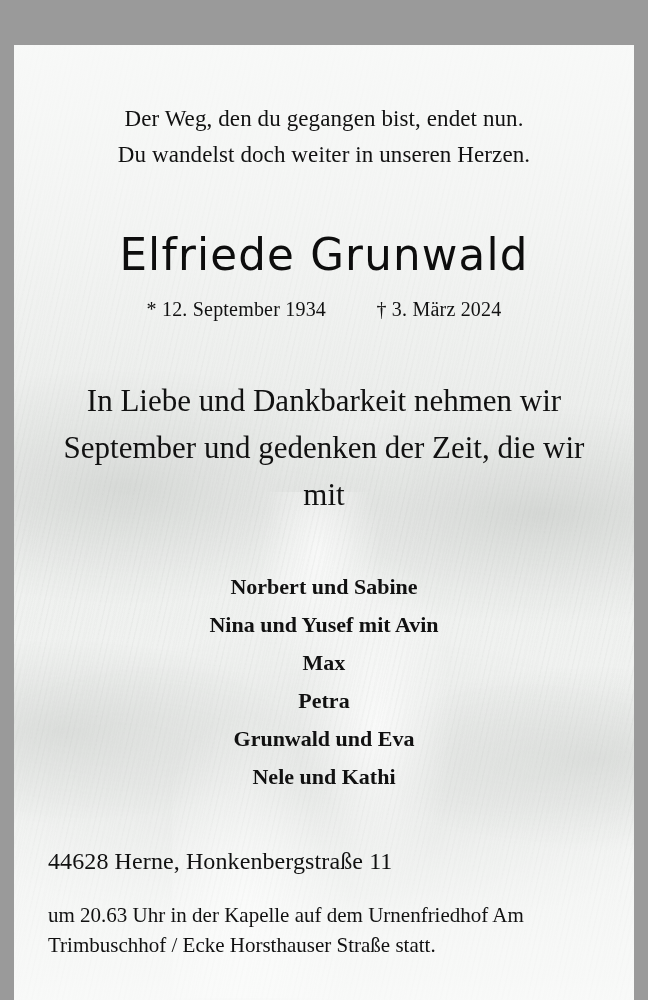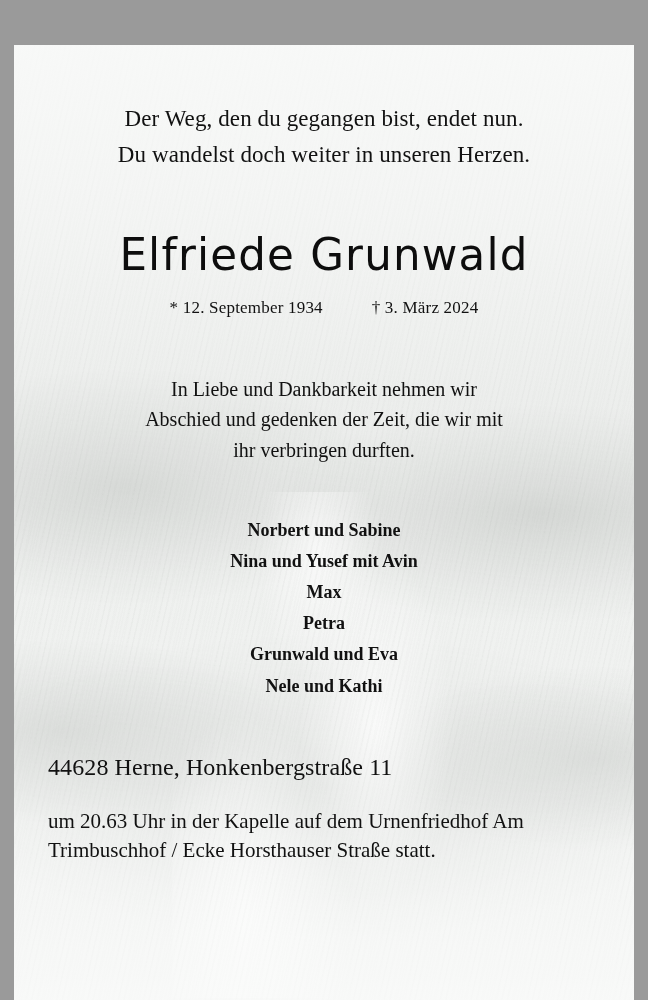--- a/index.html
+++ b/index.html
@@ -96,35 +96,35 @@
     font-size: 44px;
     letter-spacing: 1.2px;
     font-family: "DejaVu Sans", sans-serif;
     font-weight: 400;
     color: #0d0d0d;
     transform: scaleX(0.99);
   }
 
   .dates {
     margin-top: 18px;
-    font-size: 17px;
+    font-size: 20px;
     letter-spacing: 0.2px;
   }
   .dates .sep { display: inline-block; width: 40px; }
 
   .memorial {
     margin-top: 56px;
-    font-size: 20px;
+    font-size: 31px;
     line-height: 1.52;
   }
   .memorial .line { display: block; }
 
   .family {
     margin-top: 50px;
-    font-size: 18px;
+    font-size: 22px;
     font-weight: bold;
     line-height: 1.73;
   }
   .family .member { display: block; }
 
   .address {
     margin-top: 52px;
     font-size: 24px;
     text-align: left;
     letter-spacing: 0.1px;
@@ -160,22 +160,21 @@
       <div class="name">Elfriede Grunwald</div>
 
       <div class="dates">
         <span>* 12. September 1934</span>
         <span class="sep"></span>
         <span>† 3. März 2024</span>
       </div>
 
       <div class="memorial">
         <span class="line">In Liebe und Dankbarkeit nehmen wir</span>
-        <span class="line">Abschied und gedenken der Zeit, die wir mit</span>
-        <span class="line">ihr verbringen durften.</span>
+        <span class="line">September und gedenken der Zeit, die wir mit</span>
       </div>
 
       <div class="family">
         <span class="member">Norbert und Sabine</span>
         <span class="member">Nina und Yusef mit Avin</span>
         <span class="member">Max</span>
         <span class="member">Petra</span>
         <span class="member">Grunwald und Eva</span>
         <span class="member">Nele und Kathi</span>
       </div>

